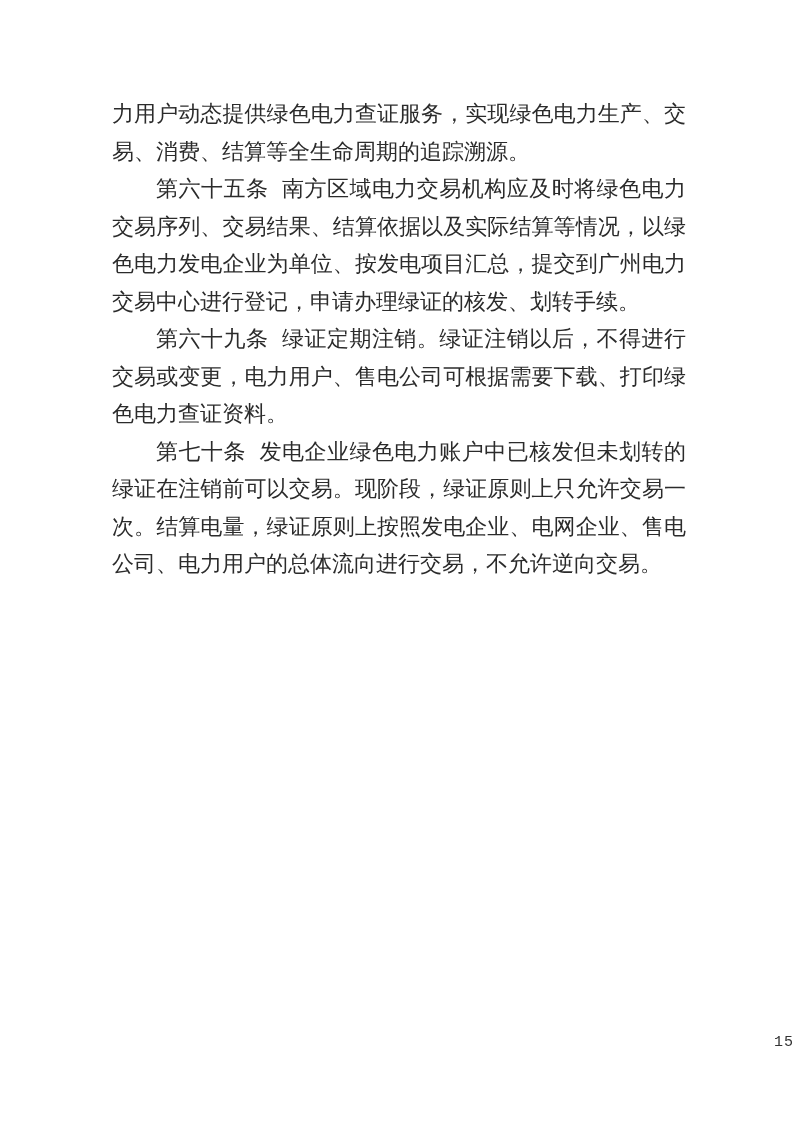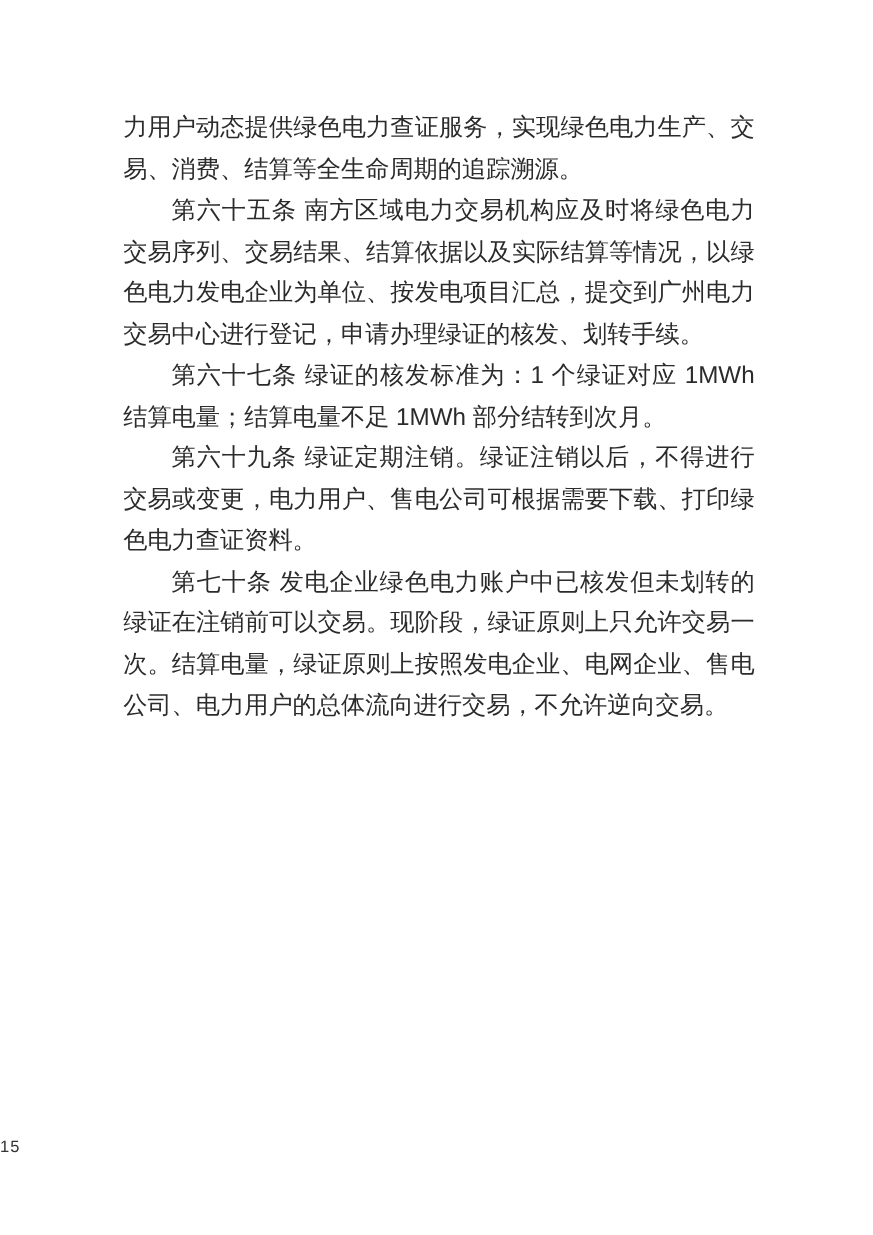--- a/index.html
+++ b/index.html
@@ -6,21 +6,21 @@
     margin: 0;
     padding: 0;
     background: #ffffff;
   }
   .page {
     position: relative;
     width: 794px;
     height: 1123px;
     background: #ffffff;
     overflow: hidden;
-    font-family: Liberation Sans, sans-serif;
+    font-family: Liberation Mono, monospace;
   }
   .content {
     position: absolute;
     left: 112px;
     top: 97px;
     width: 574px;
     color: #2b2b2b;
     font-size: 22px;
     line-height: 37.5px;
     text-align: justify;
@@ -32,31 +32,30 @@
     text-indent: 2em;
   }
   .content p.no-indent {
     text-indent: 0;
   }
   .page-number {
     position: absolute;
     left: 0;
     top: 1034px;
     width: 100%;
-    text-align: left;
+    text-align: right;
     font-size: 15px;
     color: #333333;
     letter-spacing: 1px;
   }
 </style>
 </head>
 <body>
 
 <div class="page">
   <div class="content">
     <p class="no-indent">力用户动态提供绿色电力查证服务，实现绿色电力生产、交易、消费、结算等全生命周期的追踪溯源。</p>
     <p>第六十五条 南方区域电力交易机构应及时将绿色电力交易序列、交易结果、结算依据以及实际结算等情况，以绿色电力发电企业为单位、按发电项目汇总，提交到广州电力交易中心进行登记，申请办理绿证的核发、划转手续。</p>
-    <p>第六十七条 绿证的核发标准为：1 个绿证对应 1MWh 结算电量；结算电量不足 1MWh 部分结转到次月。</p>
     <p>第六十九条 绿证定期注销。绿证注销以后，不得进行交易或变更，电力用户、售电公司可根据需要下载、打印绿色电力查证资料。</p>
     <p>第七十条 发电企业绿色电力账户中已核发但未划转的绿证在注销前可以交易。现阶段，绿证原则上只允许交易一次。结算电量，绿证原则上按照发电企业、电网企业、售电公司、电力用户的总体流向进行交易，不允许逆向交易。</p>
   </div>
   <div class="page-number">15</div>
 </div>
 
 </body></html>

